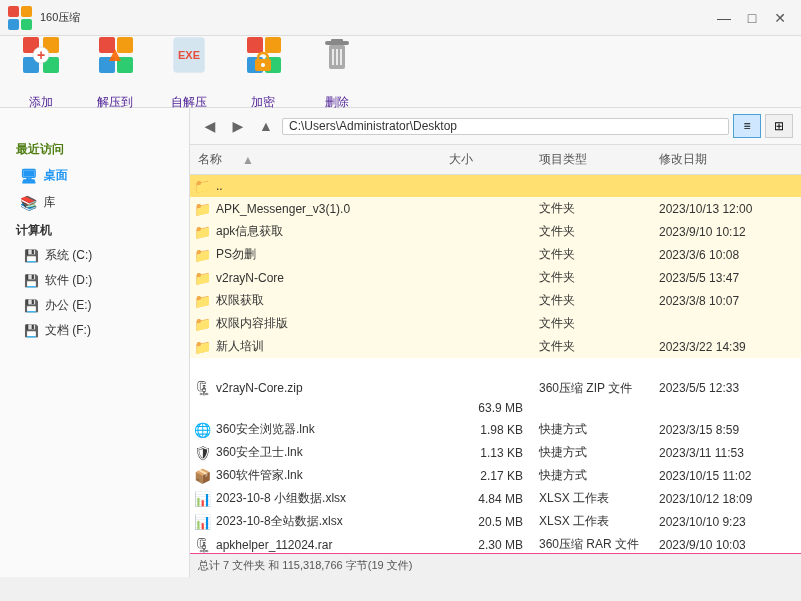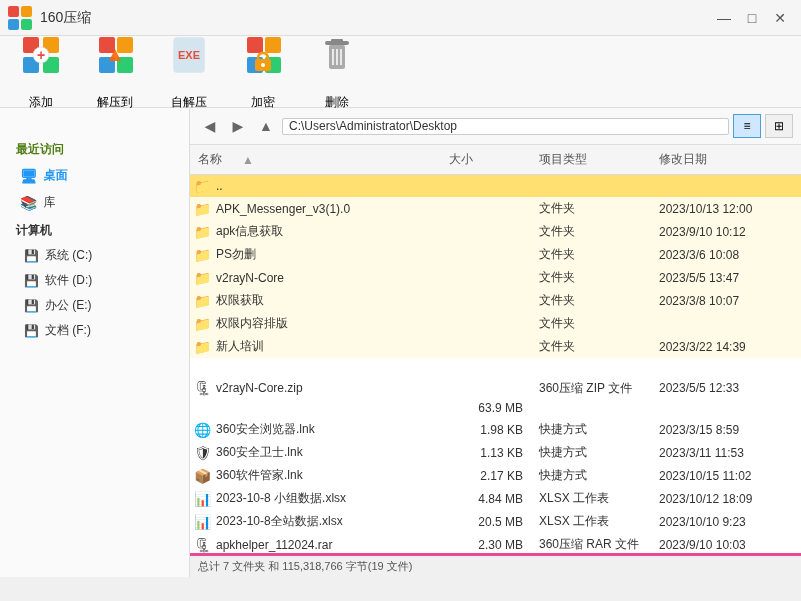--- a/index.html
+++ b/index.html
@@ -9,21 +9,21 @@
     .title-bar {
       background: #f5f5f5;
       height: 36px;
       display: flex;
       align-items: center;
       padding: 0 8px;
       border-bottom: 1px solid #ddd;
       user-select: none;
     }
     .title-bar-logo { width: 24px; height: 24px; margin-right: 8px; }
-    .title-bar-title { font-size: 14px; color: #333; flex: 1; }
+    .title-bar-title { font-size: 11px; color: #333; flex: 1; }
     .title-bar-controls { display: flex; gap: 2px; }
     .title-bar-btn {
       width: 26px; height: 22px; border: none; background: transparent;
       cursor: pointer; display: flex; align-items: center; justify-content: center;
       font-size: 14px; color: #555;
     }
 
     
     .toolbar {
       background: #f8f8f8;
@@ -35,21 +35,21 @@
       gap: 24px;
     }
     .toolbar-item {
       display: flex; flex-direction: column; align-items: center;
       cursor: pointer; min-width: 50px;
     }
     .toolbar-icon-wrap {
       width: 48px; height: 44px;
       display: flex; align-items: center; justify-content: center;
     }
-    .toolbar-label { font-size: 12px; color: #000000; margin-top: 17px; }
+    .toolbar-label { font-size: 12px; color: #4c1d95; margin-top: 17px; }
 
     
     .main-area {
       display: flex;
       height: calc(601px - 36px - 72px - 24px);
     }
 
     
     .sidebar {
       width: 190px;
@@ -149,21 +149,21 @@
     .file-name-cell {
       display: flex; align-items: center; gap: 4px;
       padding: 1px 4px; font-size: 12px; color: #333;
     }
     .file-icon { font-size: 14px; min-width: 18px; }
 
     
     .status-bar {
       height: 24px;
       background: #f0f0f0;
-      border-top: 3px solid #ec4899;
+      border-top: 1px solid #ec4899;
       display: flex;
       align-items: center;
       padding: 0 8px;
       font-size: 11px;
       color: #555;
     }
 
     
     .file-list::-webkit-scrollbar { width: 8px; }
     .file-list::-webkit-scrollbar-track { background: #f5f5f5; }

